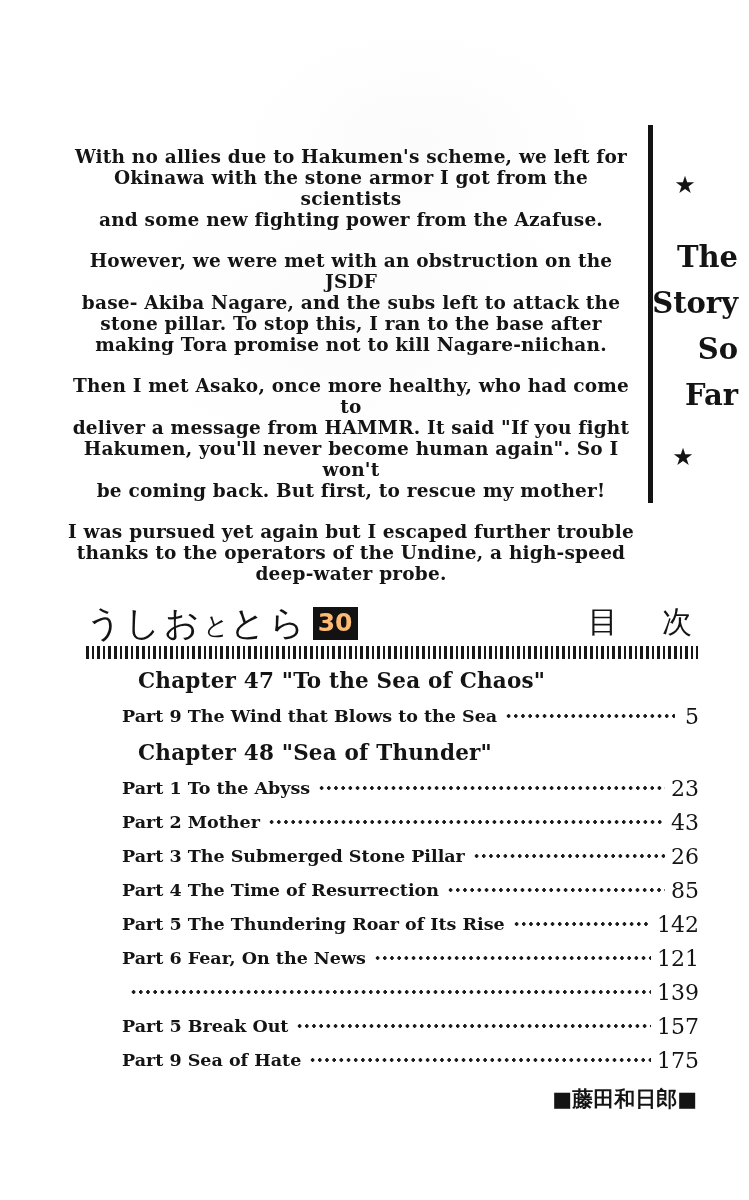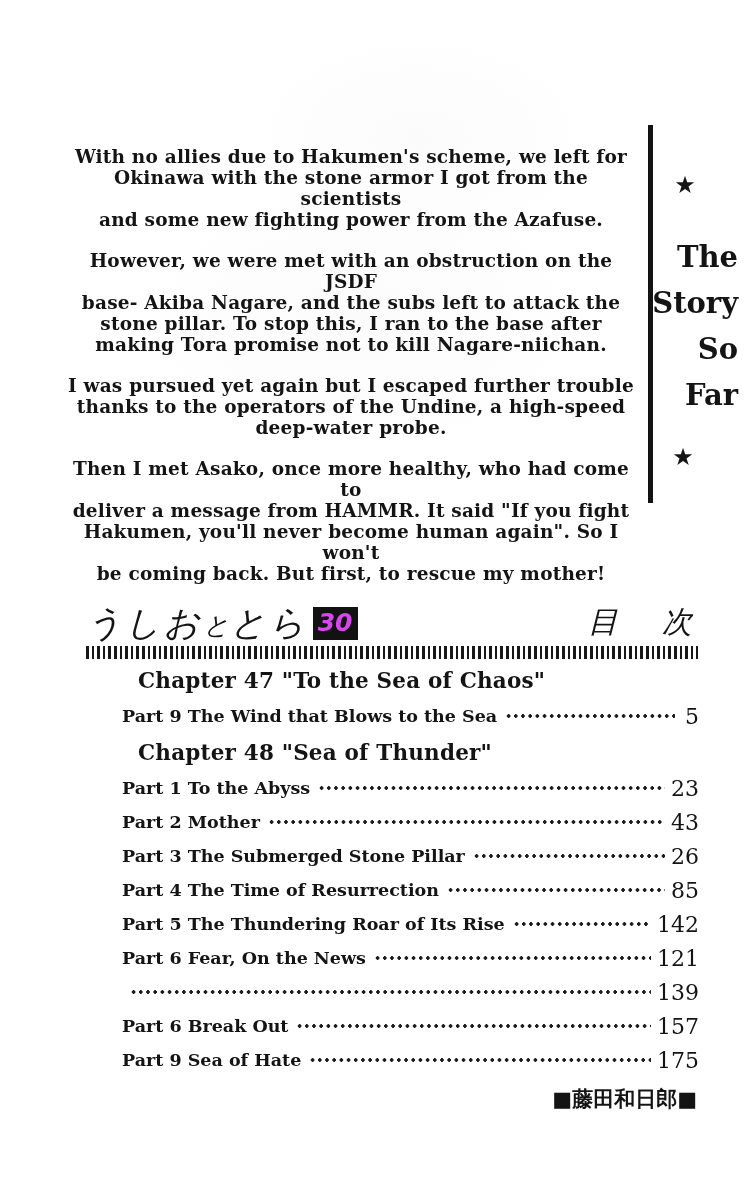--- a/index.html
+++ b/index.html
@@ -59,38 +59,38 @@
     position: absolute;
     left: 668px; top: 445px;
     width: 30px; text-align: center;
     font-size: 24px; line-height: 24px;
     font-family: "DejaVu Sans", sans-serif;
   }
 
   
   .toc-head {
     position: absolute;
-    left: 86px; top: 596px; width: 612px; height: 48px; font-style: italic;
+    left: 86px; top: 596px; width: 612px; height: 48px;
   }
   .series {
     position: absolute; left: 0; bottom: 2px;
     display: flex; align-items: flex-end;
     font-family: "DejaVu Sans", sans-serif;
   }
   .t-big {
     font-size: 35px; line-height: 38px;
     letter-spacing: 3px;
   }
   .t-small {
     font-size: 25px; line-height: 32px;
     margin: 0 1px;
   }
   .vol-badge {
     display: inline-block;
-    background: #121212; color: #d946ef;
+    background: #121212; color: #fdba74;
     font-weight: bold;
     font-size: 25px; line-height: 30px;
     padding: 1px 5px 2px 5px;
     margin-left: 5px; margin-bottom: 2px;
   }
   .mokuji {
     position: absolute; right: 6px; bottom: 6px;
     display: flex; gap: 44px;
     font-size: 30px; line-height: 32px;
     font-family: "DejaVu Sans", sans-serif;
@@ -153,27 +153,27 @@
 <div class="page">
 
   <div class="story-text">
     <p>With no allies due to Hakumen's scheme, we left for
 Okinawa with the stone armor I got from the scientists
 and some new fighting power from the Azafuse.</p>
     <p>However, we were met with an obstruction on the JSDF
 base- Akiba Nagare, and the subs left to attack the
 stone pillar. To stop this, I ran to the base after
 making Tora promise not to kill Nagare-niichan.</p>
-    <p>I was pursued yet again but I escaped further trouble
-thanks to the operators of the Undine, a high-speed
-deep-water probe.</p>
     <p>Then I met Asako, once more healthy, who had come to
 deliver a message from HAMMR. It said "If you fight
 Hakumen, you'll never become human again". So I won't
 be coming back. But first, to rescue my mother!</p>
+    <p>I was pursued yet again but I escaped further trouble
+thanks to the operators of the Undine, a high-speed
+deep-water probe.</p>
   </div>
 
   <div class="story-rule"></div>
   <div class="side-star-top">★</div>
   <div class="side-words">
     <div>The</div>
     <div>Story</div>
     <div>So</div>
     <div>Far</div>
   </div>
@@ -234,21 +234,21 @@
       <div class="toc-row part">
         <span class="toc-label">Part 6 Fear, On the News</span>
         <span class="leader"></span>
         <span class="page-num">121</span>
       </div>
       <div class="toc-row part">
         <span class="leader"></span>
         <span class="page-num">139</span>
       </div>
       <div class="toc-row part">
-        <span class="toc-label">Part 6 Break Out</span>
+        <span class="toc-label">Part 5 Break Out</span>
         <span class="leader"></span>
         <span class="page-num">157</span>
       </div>
       <div class="toc-row part">
         <span class="toc-label">Part 9 Sea of Hate</span>
         <span class="leader"></span>
         <span class="page-num">175</span>
       </div>
     </div>
 

